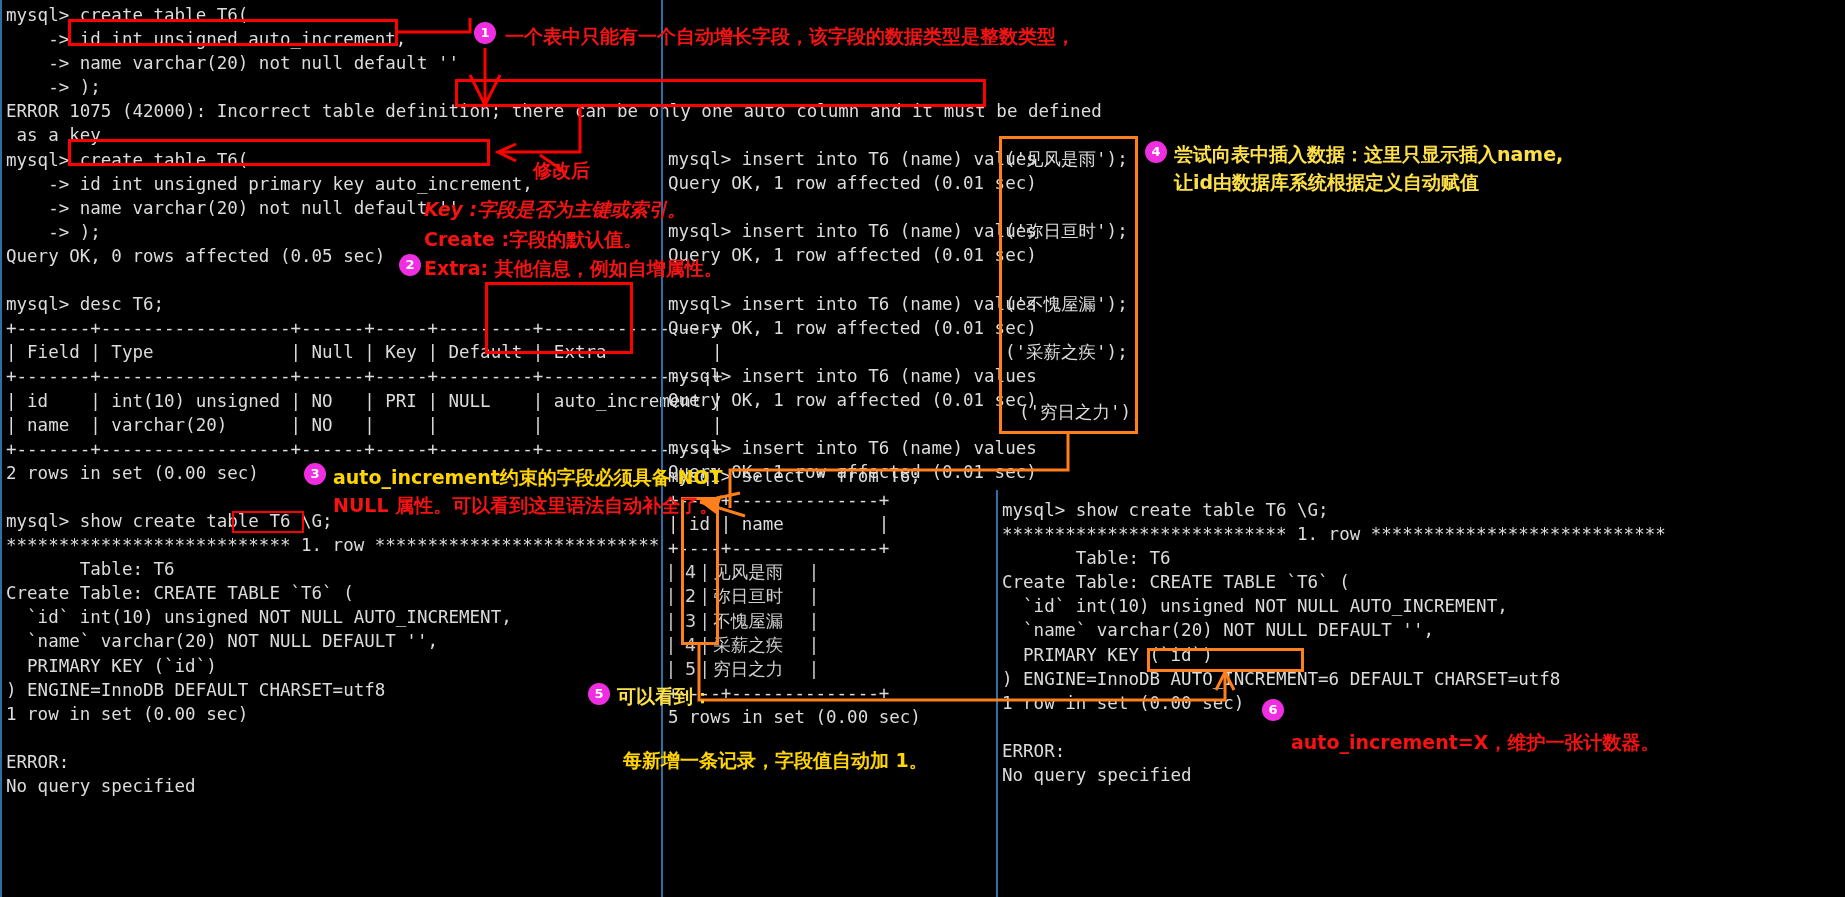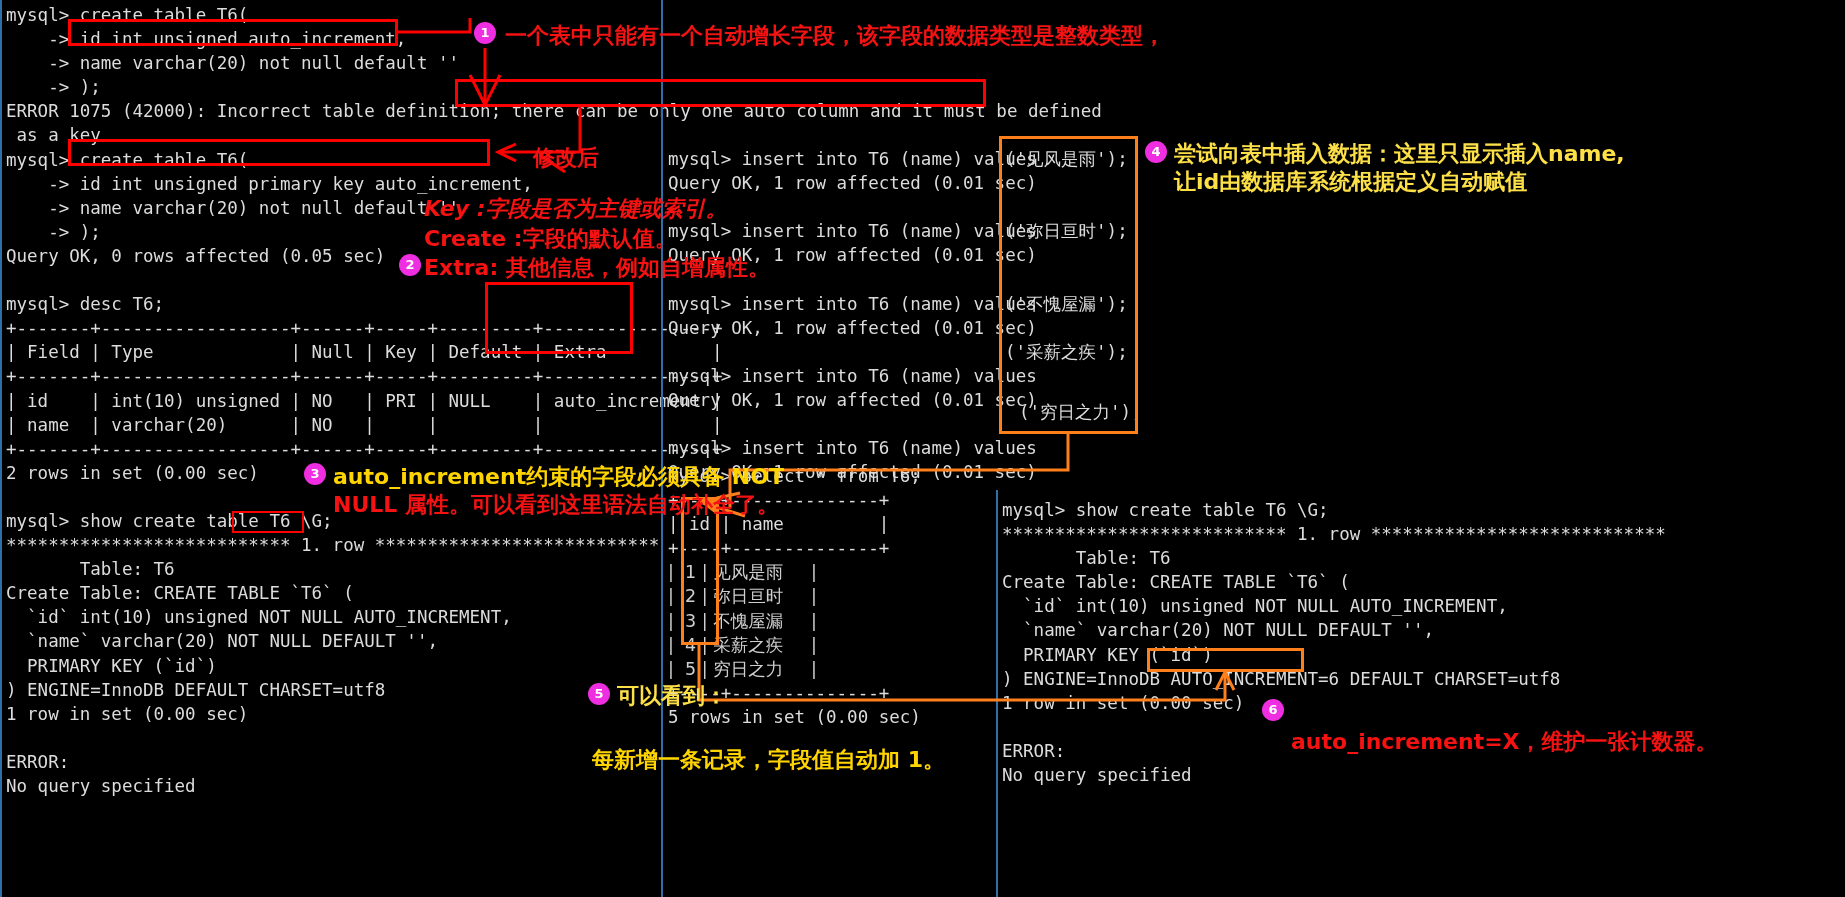--- a/index.html
+++ b/index.html
@@ -32,21 +32,21 @@
     position: absolute;
     width: 2px;
     background: #2f6fa8;
   }
 
   
   .anno {
     position: absolute;
     font-family: "DejaVu Sans", "Liberation Sans", sans-serif;
     font-weight: bold;
-    font-size: 22px;
+    font-size: 19px;
     line-height: 30px;
     white-space: pre;
   }
   .anno.red    { color: #f41212; }
   .anno.yellow { color: #ffd400; }
   .anno.orange { color: #fde047; }
 
   
   .badge {
     position: absolute;
@@ -138,21 +138,21 @@
   <div class="term cjk" style="left:1005px; top:147px;"><span>('见风是雨');</span></div>
   <div class="term cjk" style="left:1005px; top:219px;"><span>('弥日亘时');</span></div>
   <div class="term cjk" style="left:1005px; top:292px;"><span>('不愧屋漏');</span></div>
   <div class="term cjk" style="left:1005px; top:340px;"><span>('采薪之疾');</span></div>
   <div class="term cjk" style="left:1005px; top:400px;margin-left:14px;"><span>('穷日之力');</span></div>
 
   <div class="term" style="left:668px; top:464px; width:340px;"><span>mysql&gt; select * from T6;</span>
 <span>+----+--------------+</span>
 <span>| id | name         |</span>
 <span>+----+--------------+</span>
-<span class="cjk">|  1 | 见风是雨     |</span>
+<span class="cjk">|  4 | 见风是雨     |</span>
 <span class="cjk">|  2 | 弥日亘时     |</span>
 <span class="cjk">|  3 | 不愧屋漏     |</span>
 <span class="cjk">|  4 | 采薪之疾     |</span>
 <span class="cjk">|  5 | 穷日之力     |</span>
 <span>+----+--------------+</span>
 <span>5 rows in set (0.00 sec)</span></div>
 
   <div class="gutter" style="left:996px; top:490px; height:407px;"></div>
 
   <div class="term" style="left:1002px; top:498px; width:840px;"><span>mysql&gt; show create table T6 \G;</span>
@@ -200,35 +200,35 @@
     <path d="M700 502 L740 493" stroke="#ff7f1a" stroke-width="3" fill="none"></path>
     <path d="M700 502 L745 516" stroke="#ff7f1a" stroke-width="3" fill="none"></path>
 
     <path d="M699 645 L699 700 L1225 700 L1225 675" stroke="#ff7f1a" stroke-width="3" fill="none"></path>
     <path d="M1216 690 L1225 672 L1234 690" stroke="#ff7f1a" stroke-width="3" fill="none"></path>
   </svg>
 
   <div class="badge" style="left:474px; top:22px;"><span>1</span></div>
   <div class="anno red" style="left:505px; top:21px;"><span>一个表中只能有一个自动增长字段，该字段的数据类型是整数类型，</span></div>
 
-  <div class="anno red" style="left:533px; top:143px;"><span>修改后</span></div>
+  <div class="anno red" style="left:533px; top:157px;font-family:Liberation Mono, monospace;"><span>修改后</span></div>
 
   <div class="anno red" style="left:424px; top:194px;font-style:italic;"><span>Key :字段是否为主键或索引。</span></div>
   <div class="anno red" style="left:424px; top:224px;"><span>Create :字段的默认值。</span></div>
   <div class="badge" style="left:399px; top:254px;"><span>2</span></div>
   <div class="anno red" style="left:424px; top:253px;"><span>Extra: 其他信息，例如自增属性。</span></div>
 
   <div class="badge" style="left:304px; top:463px;"><span>3</span></div>
   <div class="anno yellow" style="left:333px; top:462px;"><span>auto_increment约束的字段必须具备 NOT</span></div>
   <div class="anno red" style="left:333px; top:490px;"><span>NULL 属性。可以看到这里语法自动补全了。</span></div>
 
   <div class="badge" style="left:1145px; top:141px;"><span>4</span></div>
   <div class="anno orange" style="left:1174px; top:139px;"><span>尝试向表中插入数据：这里只显示插入name,</span></div>
   <div class="anno orange" style="left:1174px; top:167px;"><span>让id由数据库系统根据定义自动赋值</span></div>
 
   <div class="badge" style="left:588px; top:683px;"><span>5</span></div>
   <div class="anno orange" style="left:617px; top:681px;"><span>可以看到：</span></div>
-  <div class="anno yellow" style="left:592px; top:745px;"><span>每新增一条记录，字段值自动加 1。</span></div>
+  <div class="anno yellow" style="left:623px; top:745px;"><span>每新增一条记录，字段值自动加 1。</span></div>
 
   <div class="badge" style="left:1262px; top:699px;"><span>6</span></div>
   <div class="anno red" style="left:1291px; top:727px;"><span>auto_increment=X，维护一张计数器。</span></div>
 
 </div>
 
 </body></html>

